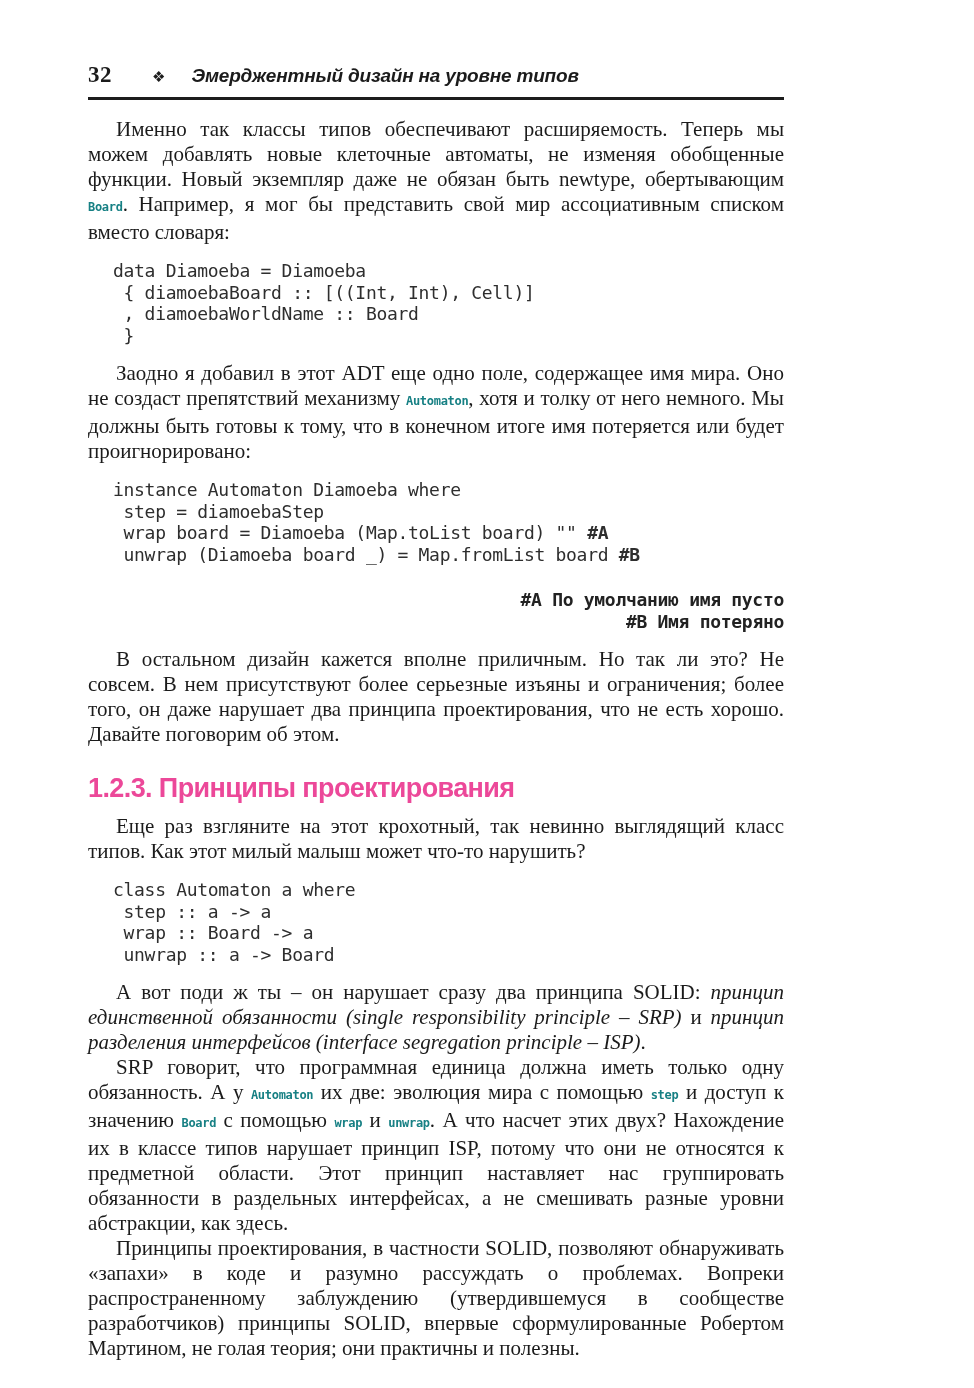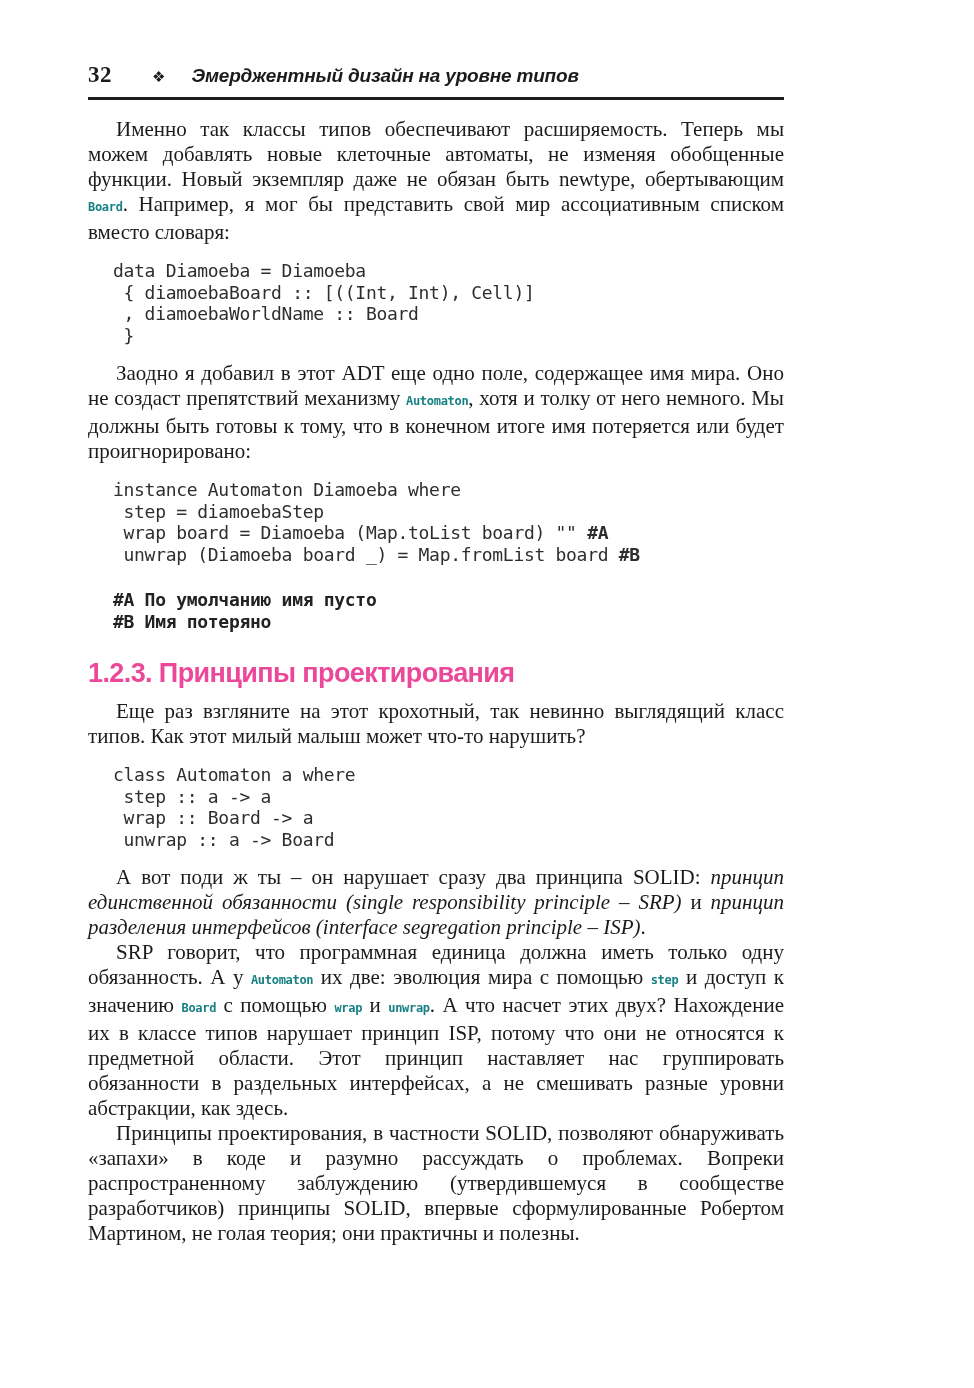--- a/index.html
+++ b/index.html
@@ -77,20 +77,21 @@
     line-height: 21.5px;
     color: #2e2e2e;
     margin: 15px 0 15px 25px;
     letter-spacing: -0.3px;
     white-space: pre;
   }
   .code-block.annotations {
     margin-top: 24px;
     font-weight: bold;
     color: #222222;
+    text-align: right;
   }
   .code-line { white-space: pre; }
 
   
   .section-heading {
     font-family: Liberation Sans, sans-serif;
     font-size: 27px;
     font-weight: bold;
     letter-spacing: -0.6px;
     margin: 26px 0 10px 0;
@@ -111,20 +112,21 @@
   <p class="para first"><span>Именно так классы типов обеспечивают расширяемость. Теперь мы можем добавлять новые клеточные автоматы, не изменяя обобщенные функции. Новый экземпляр даже не обязан быть newtype, обертывающим </span><span class="run-code">Board</span><span>. Например, я мог бы представить свой мир ассоциативным списком вместо словаря:</span></p>
 
   <div class="code-block"><div class="code-line"><span>data Diamoeba = Diamoeba</span></div><div class="code-line"><span> { diamoebaBoard :: [((Int, Int), Cell)]</span></div><div class="code-line"><span> , diamoebaWorldName :: Board</span></div><div class="code-line"><span> }</span></div></div>
 
   <p class="para"><span>Заодно я добавил в этот ADT еще одно поле, содержащее имя мира. Оно не создаст препятствий механизму </span><span class="run-code">Automaton</span><span>, хотя и толку от него немного. Мы должны быть готовы к тому, что в конечном итоге имя потеряется или будет проигнорировано:</span></p>
 
   <div class="code-block"><div class="code-line"><span>instance Automaton Diamoeba where</span></div><div class="code-line"><span> step = diamoebaStep</span></div><div class="code-line"><span> wrap board = Diamoeba (Map.toList board) "" </span><span class="run-bold">#A</span></div><div class="code-line"><span> unwrap (Diamoeba board _) = Map.fromList board </span><span class="run-bold">#B</span></div></div>
 
   <div class="code-block annotations"><div class="code-line"><span class="run-bold">#A По умолчанию имя пусто</span></div><div class="code-line"><span class="run-bold">#B Имя потеряно</span></div></div>
 
+  <p class="para spaced"><span>В остальном дизайн кажется вполне приличным. Но так ли это? Не совсем. В нем присутствуют более серьезные изъяны и ограничения; более того, он даже нарушает два принципа проектирования, что не есть хорошо. Давайте поговорим об этом.</span></p>
 
   <h2 class="section-heading">1.2.3. Принципы проектирования</h2>
 
   <p class="para"><span>Еще раз взгляните на этот крохотный, так невинно выглядящий класс типов. Как этот милый малыш может что-то нарушить?</span></p>
 
   <div class="code-block"><div class="code-line"><span>class Automaton a where</span></div><div class="code-line"><span> step :: a -&gt; a</span></div><div class="code-line"><span> wrap :: Board -&gt; a</span></div><div class="code-line"><span> unwrap :: a -&gt; Board</span></div></div>
 
   <p class="para"><span>А вот поди ж ты – он нарушает сразу два принципа SOLID: </span><span class="run-italic">принцип единственной обязанности (single responsibility principle – SRP)</span><span> и </span><span class="run-italic">принцип разделения интерфейсов (interface segregation principle – ISP)</span><span>.</span></p>
 
   <p class="para"><span>SRP говорит, что программная единица должна иметь только одну обязанность. А у </span><span class="run-code">Automaton</span><span> их две: эволюция мира с помощью </span><span class="run-code">step</span><span> и доступ к значению </span><span class="run-code">Board</span><span> с помощью </span><span class="run-code">wrap</span><span> и </span><span class="run-code">unwrap</span><span>. А что насчет этих двух? Нахождение их в классе типов нарушает принцип ISP, потому что они не относятся к предметной области. Этот принцип наставляет нас группировать обязанности в раздельных интерфейсах, а не смешивать разные уровни абстракции, как здесь.</span></p>

